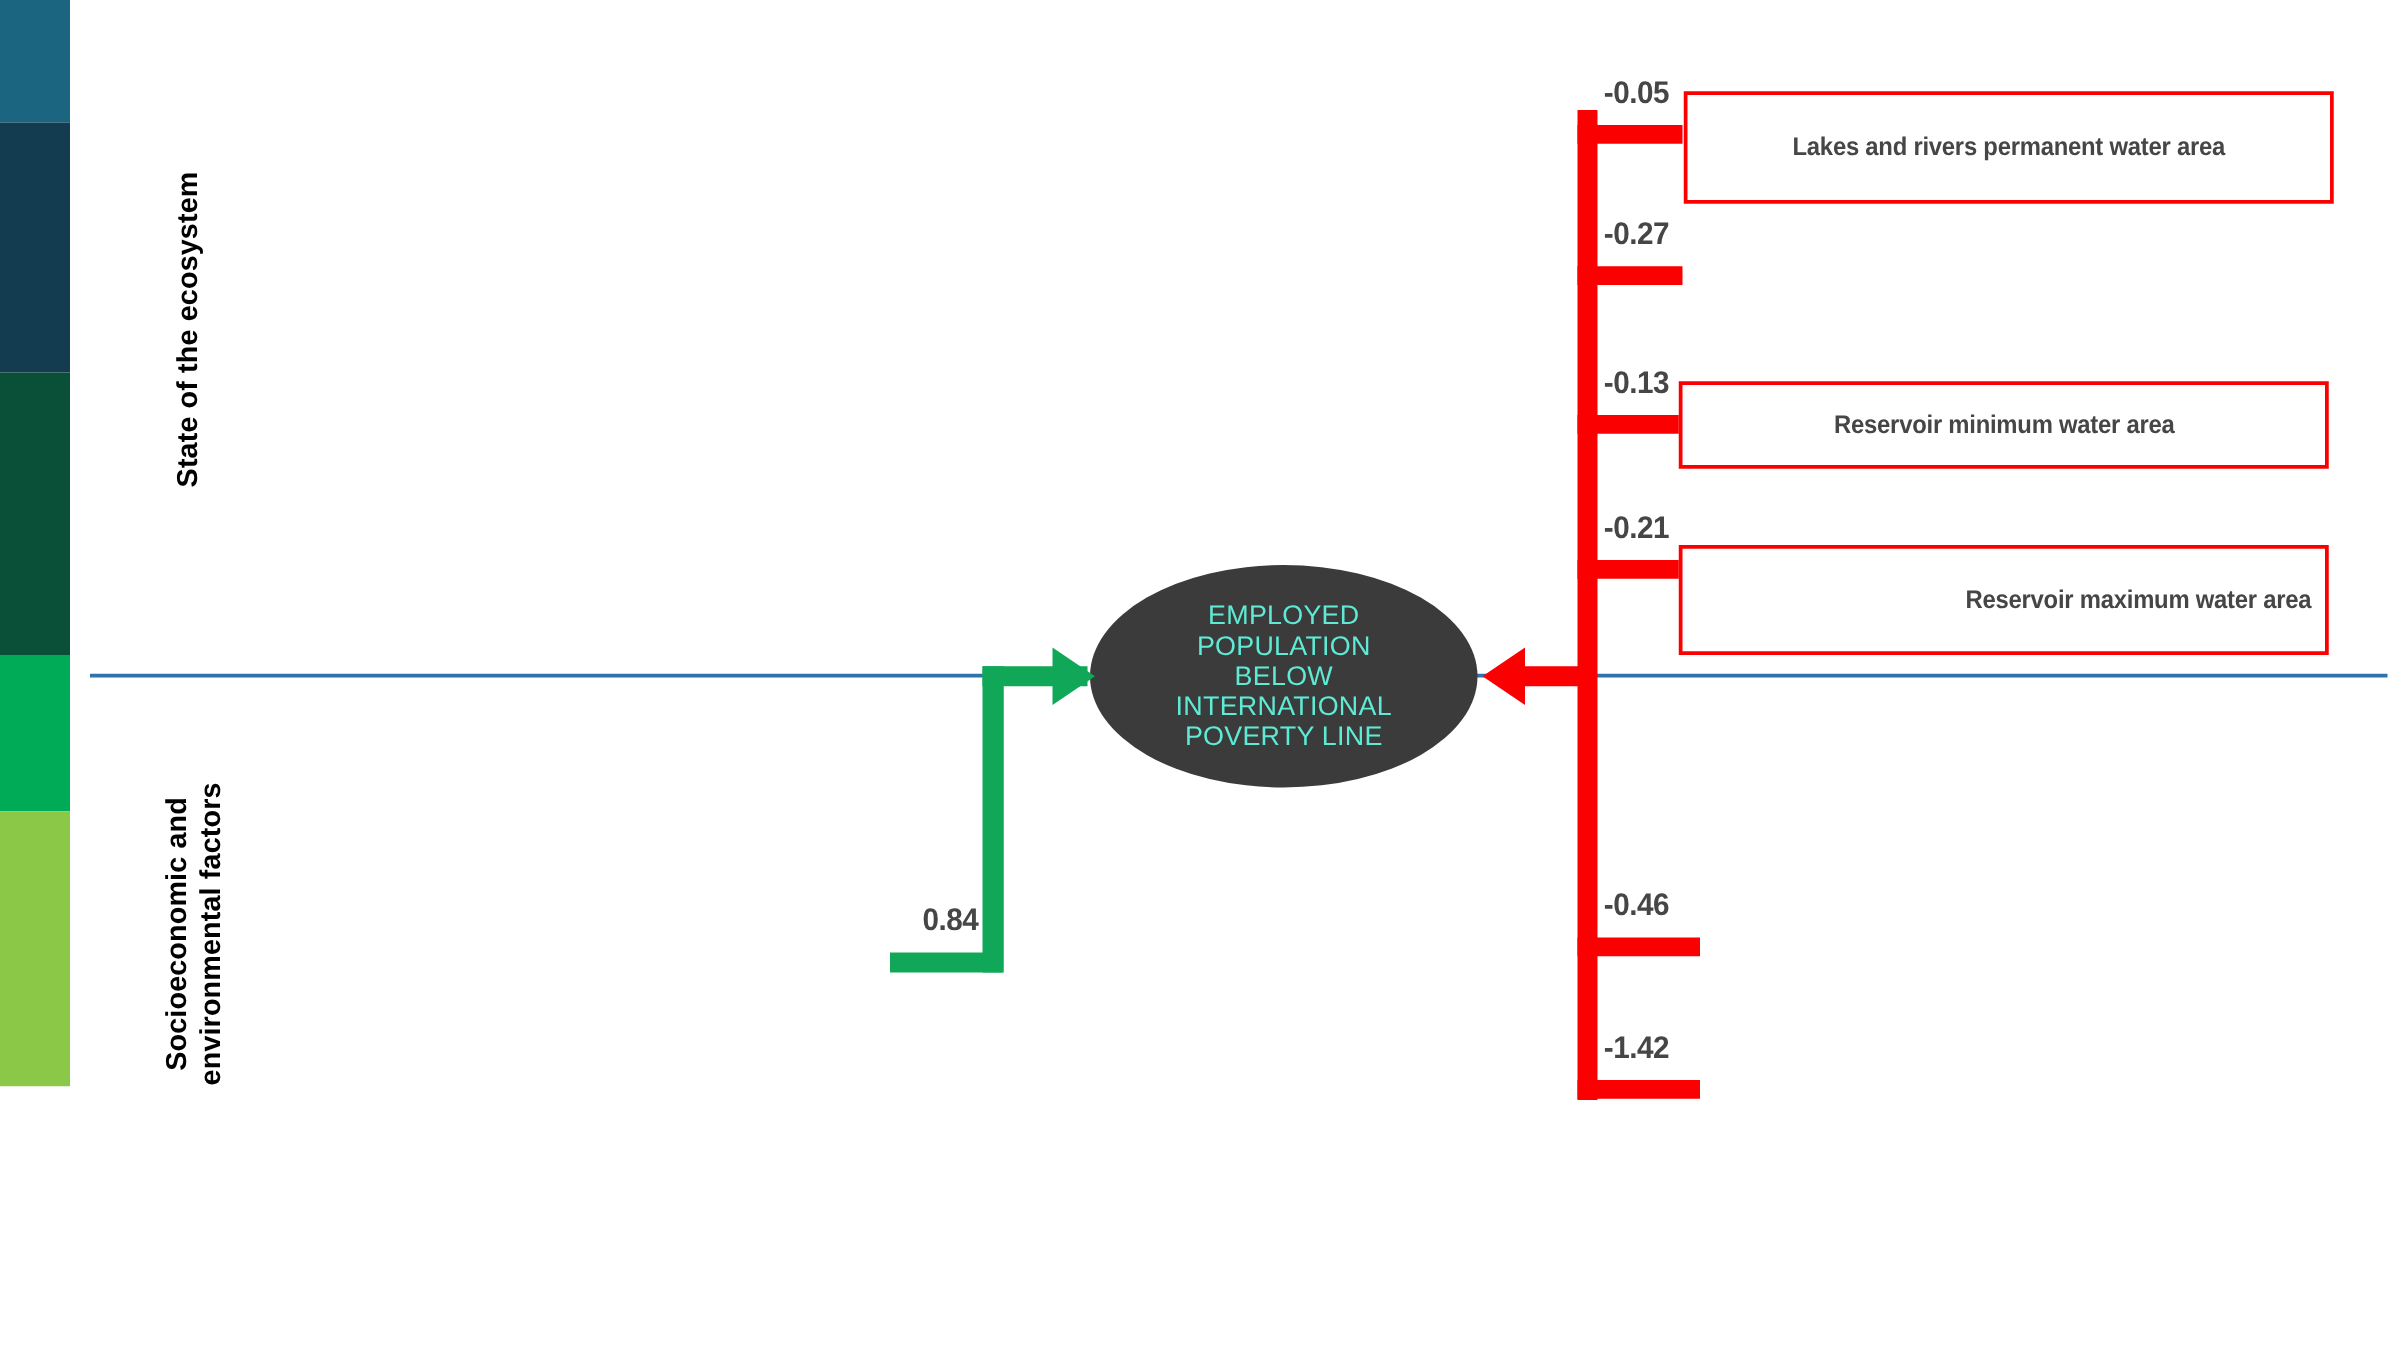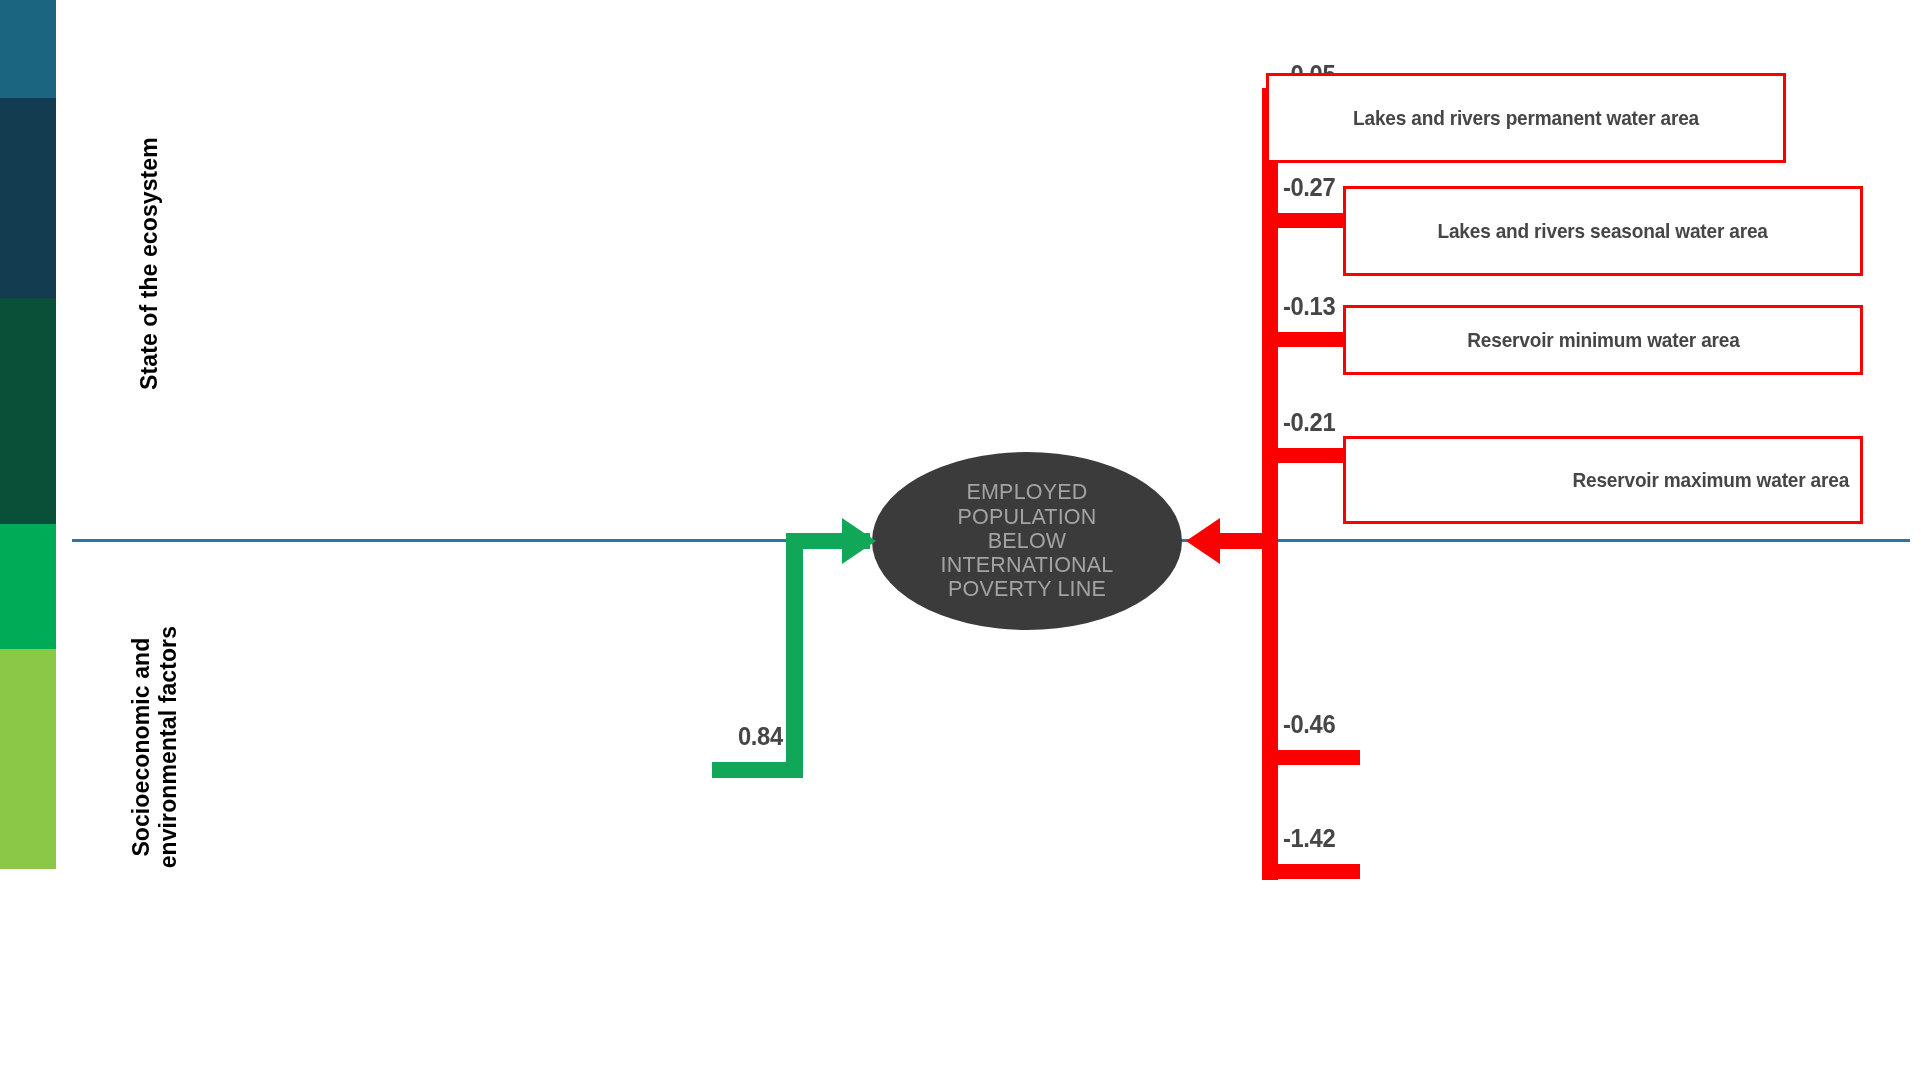--- a/index.html
+++ b/index.html
@@ -33,21 +33,21 @@
   .divider{position:absolute;height:3px;background:#2f72ad;}
 
   
   .ellipse{
     position:absolute;
     border-radius:50%;
     background:#3b3b3b;
     display:flex;align-items:center;justify-content:center;
   }
   .ellipse span{
-    color:#a3a3a3;
+    color:#5eead4;
     font-size:21.5px;
     line-height:1.13;
     text-align:center;
     white-space:pre-line;
     letter-spacing:0.2px;
   }
 
   
   .node{
     position:absolute;
@@ -139,27 +139,24 @@
   <div class="bar red" style="left:1220px;top:533px;width:52px;height:16px;"></div>
   <div class="arrow left" style="left:1186px;top:518px;"></div>
 
   <div class="weight" style="left:1283px;top:60px;">-0.05</div>
   <div class="weight" style="left:1283px;top:173px;">-0.27</div>
   <div class="weight" style="left:1283px;top:292px;">-0.13</div>
   <div class="weight" style="left:1283px;top:408px;">-0.21</div>
   <div class="weight" style="left:1283px;top:710px;">-0.46</div>
   <div class="weight" style="left:1283px;top:824px;">-1.42</div>
 
-  <div class="node red" style="left:1266px;top:73px;width:520px;height:90px;">
+  <div class="node red" style="left:1347px;top:73px;width:520px;height:90px;">
     <span>Lakes and rivers permanent water area</span>
   </div>
 
-  <div class="node red" style="left:1343px;top:186px;width:520px;height:90px;">
-    <span>Lakes and rivers seasonal water area</span>
-  </div>
 
   <div class="node red" style="left:1343px;top:305px;width:520px;height:70px;">
     <span>Reservoir minimum water area</span>
   </div>
 
   <div class="node red" style="left:1343px;top:436px;width:520px;height:88px;justify-content:flex-end;">
     <span>Reservoir maximum water area</span>
   </div>
 
 

